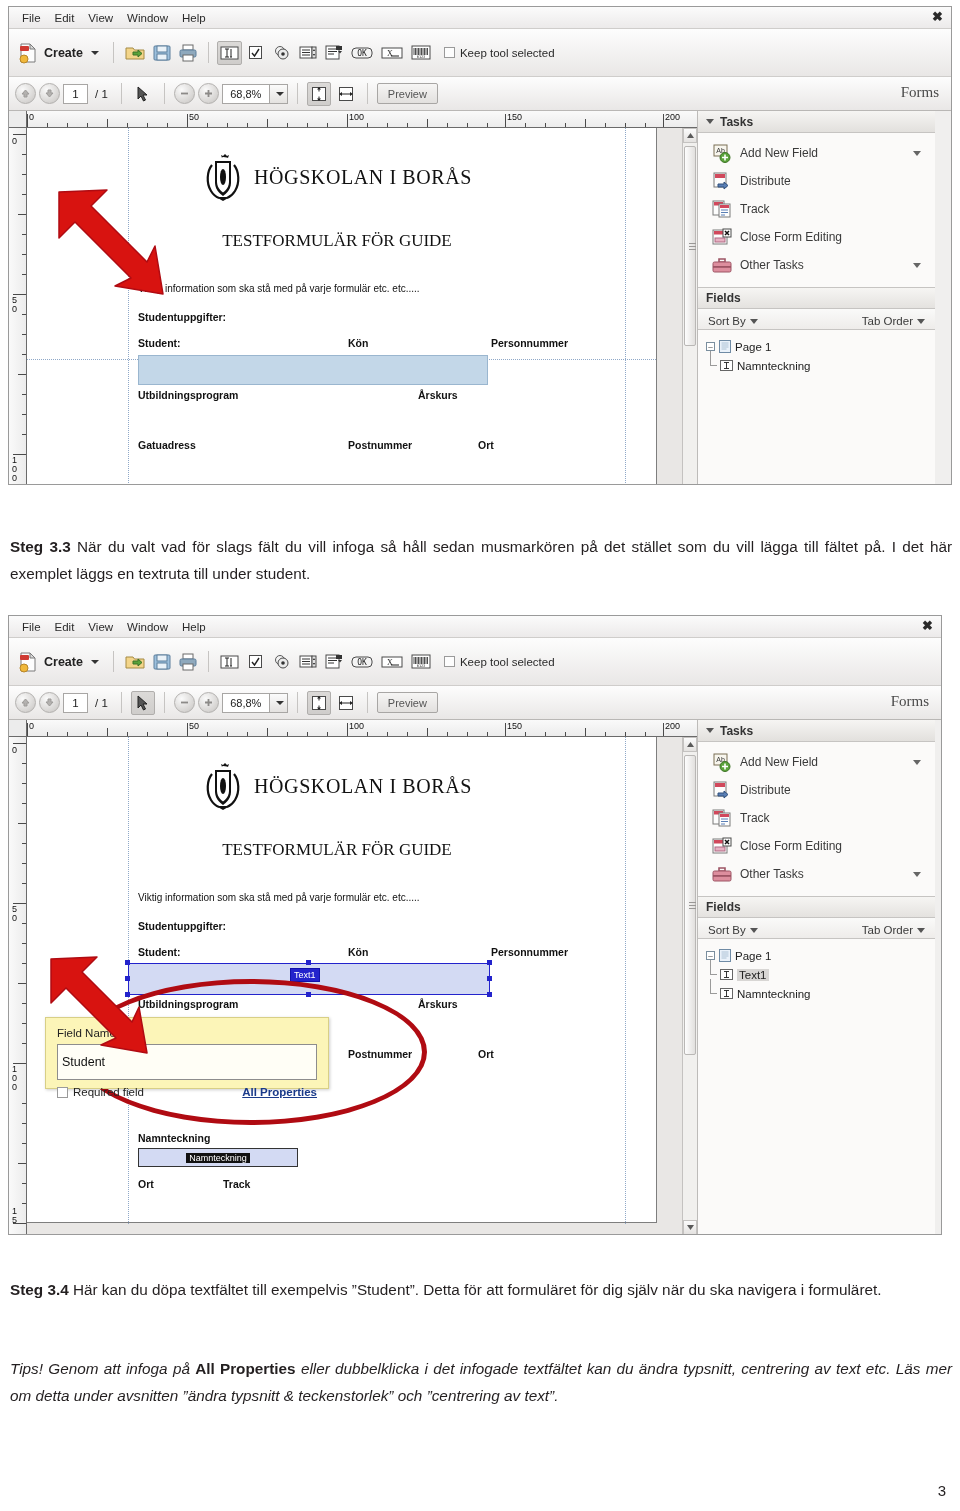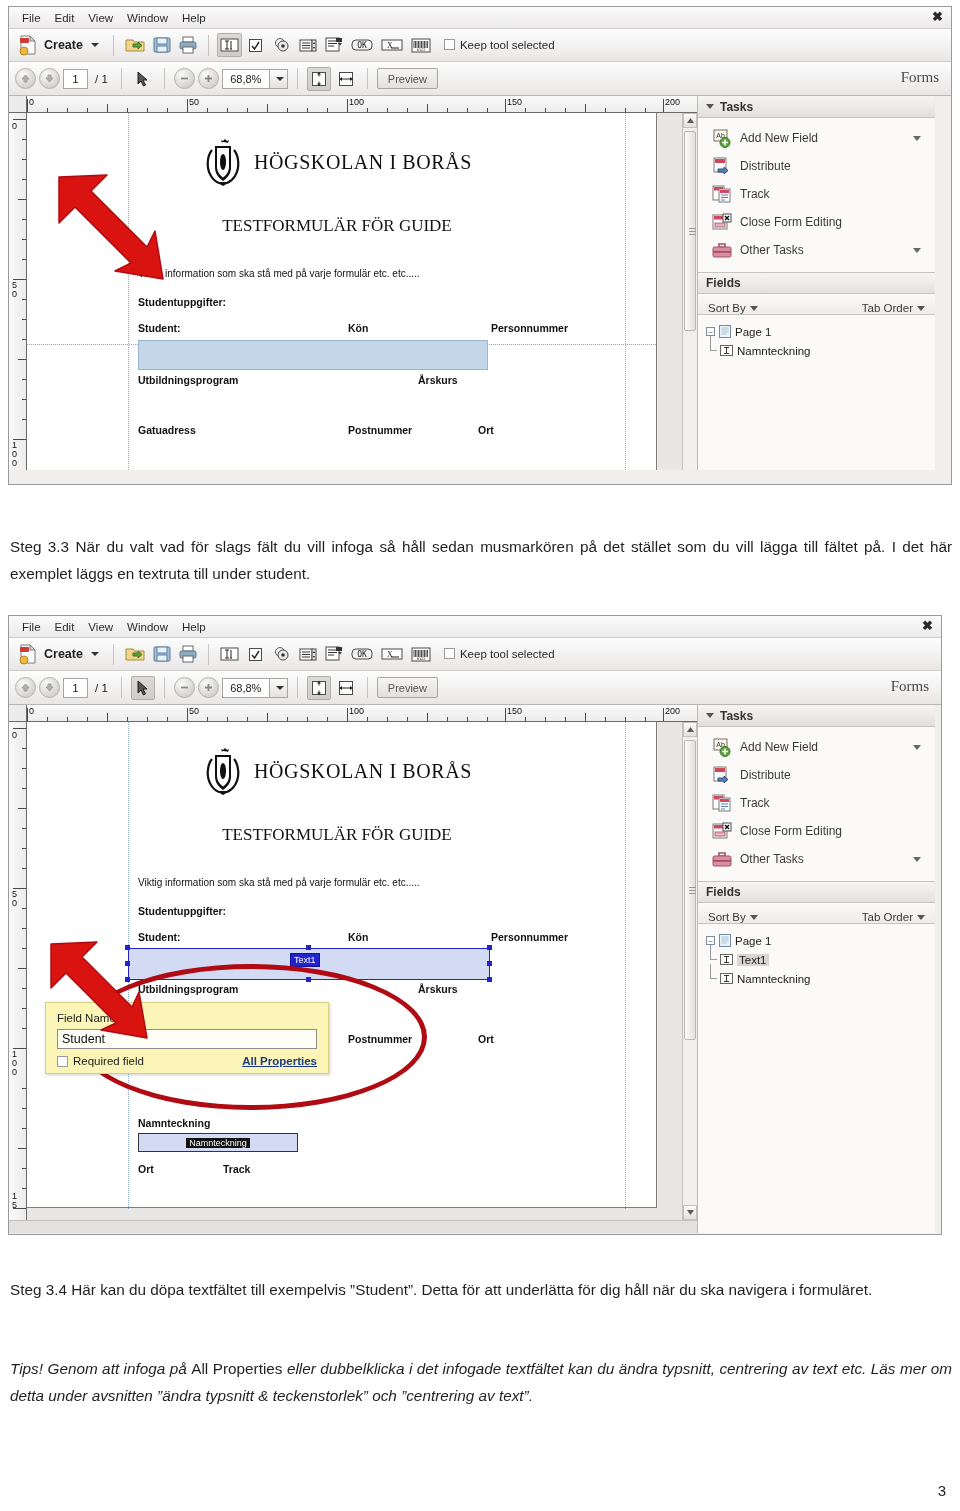--- a/index.html
+++ b/index.html
@@ -38,21 +38,21 @@
     white-space:nowrap;
   }
   .menubar .closebtn {
     position:absolute; right:8px; top:2px;
     font-size:13px; font-weight:bold; color:#2a2a2a;
     line-height:16px;
   }
 
   
   .toolbar {
-    height:33px;
+    height:48px;
     background:linear-gradient(#fdfdfd,#e9e7e6);
     border-bottom:1px solid #cfcdcb;
     display:flex; align-items:center;
     padding:0 6px;
     gap:2px;
   }
   .tb-sep { width:1px; height:21px; background:#c6c4c2; margin:0 6px; }
   .tb-btn {
     display:flex; align-items:center; justify-content:center;
     height:24px; min-width:24px;
@@ -255,22 +255,22 @@
   }
   .fields-hd {
     height:21px; background:linear-gradient(#f6f5f3,#e4e2df);
     border-bottom:1px solid #c6c4c2;
     display:flex; align-items:center; padding:0 8px;
     font-size:12px; font-weight:bold; color:#333;
   }
   .sort-row {
     height:21px; background:linear-gradient(#fafaf9,#eeecea);
     border-bottom:1px solid #c6c4c2;
-    display:flex; align-items:flex-start; justify-content:space-between;
-    padding:8px 10px;
+    display:flex; align-items:flex-end; justify-content:space-between;
+    padding:2px 10px;
     font-size:11.5px; color:#3a3a3a;
   }
   .sort-row .itm { display:flex; align-items:center; gap:4px; }
   .tree { background:#fbfaf9; flex:1; padding:7px 0 0 8px; font-size:11.5px; color:#222; }
   .tree-row { display:flex; align-items:center; gap:4px; height:19px; }
   .tree-exp {
     width:9px;height:9px;border:1px solid #7a8e9e;background:#fff;
     font-size:8px;line-height:7px;text-align:center;color:#333;
   }
   .tree-ind { padding-left:14px; position:relative; }
@@ -299,38 +299,38 @@
   
   .popup {
     position:absolute;
     background:#fcf5b8;
     border:1px solid #d8cf86;
     box-shadow:1px 1px 3px rgba(0,0,0,.2);
   }
   .popup .ttl { font-size:11.5px; color:#222; }
   .popup .inp {
     background:#fffef6; border:1px solid #8d8d8d;
-    height:20px; display:flex; align-items:center;
+    height:36px; display:flex; align-items:center;
     padding:0 4px; font-size:12.5px; color:#111;
   }
   .popup .row2 { display:flex; align-items:center; justify-content:space-between; }
   .popup .cb2 { width:11px;height:11px;border:1px solid #9a9a9a;background:#fff; }
   .popup .req { font-size:11.5px; color:#222; }
   .popup .allprop { font-size:11.5px; color:#1a3a8a; text-decoration:underline; font-weight:bold; }
 
   
   .para {
     position:absolute;
     font-family:"Liberation Sans", sans-serif;
     font-size:15.3px;
     line-height:27px;
     color:#231f20;
     text-align:justify;
   }
-  .para b { font-weight:normal; }
+  .para b { font-weight:bold; }
   .pagenum {
     position:absolute; right:14px; bottom:12px;
     font-size:15px; color:#231f20;
   }
 </style>
 </head>
 <body>
 
 <div class="shot shot-1">
 
@@ -1263,20 +1263,20 @@
             </svg>
           </span>
           <span>Namnteckning</span>
         </div>
       </div>
     </div>
   </div>
 </div>
 
 <p class="para" style="left:10px; top:1261px; width:942px;">
-  <b>Steg 3.4</b><span> Här kan du döpa textfältet till exempelvis ”Student”. Detta för att underlätta för dig håll när du ska navigera i formuläret.</span>
+  <b>Steg 3.4</b><span> Här kan du döpa textfältet till exempelvis ”Student”. Detta för att formuläret för dig själv när du ska navigera i formuläret.</span>
 </p>
 
 <p class="para" style="left:10px; top:1340px; width:942px; font-style:italic;">
   <span>Tips! Genom att infoga på </span><b style="font-style:normal;">All Properties</b><span> eller dubbelklicka i det infogade textfältet kan du ändra typsnitt, centrering av text etc. Läs mer om detta under avsnitten ”ändra typsnitt &amp; teckenstorlek” och ”centrering av text”.</span>
 </p>
 
 <div class="pagenum">3</div>
 
 </body></html>

